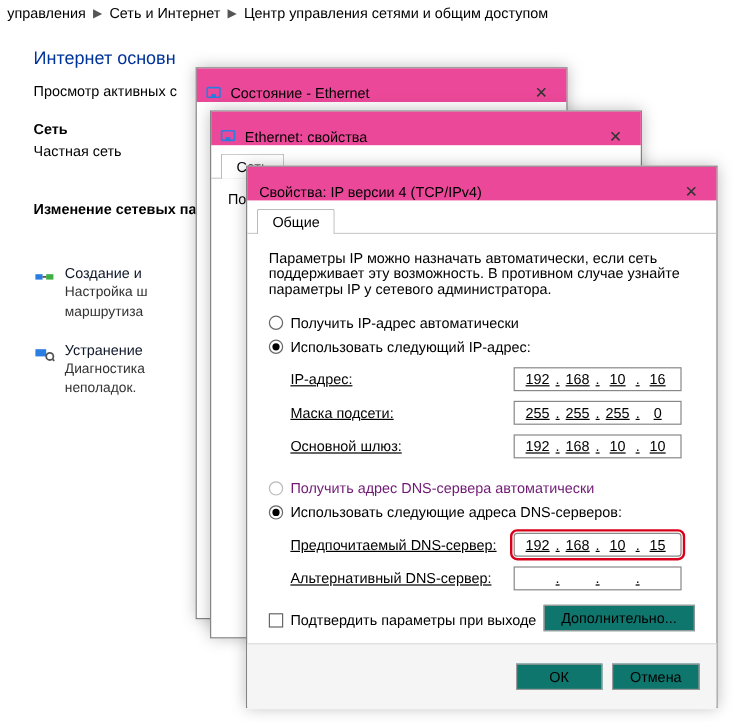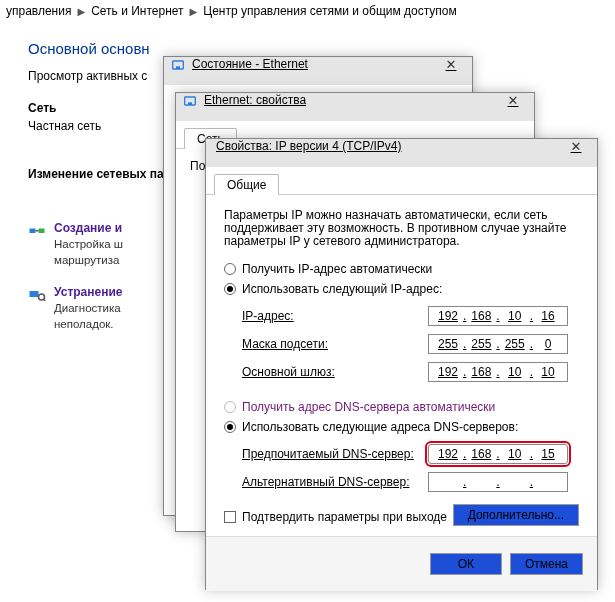--- a/index.html
+++ b/index.html
@@ -12,26 +12,26 @@
   
   .page { padding: 10px 0 0 28px; position: relative; }
   .page-title { color: #003399; font-size: 15px; margin: 8px 0 12px 0; }
   .page-sub { color: #000; margin-bottom: 18px; }
   .page-h { font-weight: 600; margin-top: 18px; }
   .page-l { margin-top: 4px; }
 
   .tasks { margin-top: 40px; }
   .task { display: flex; gap: 8px; align-items: flex-start; margin-bottom: 18px; }
   .task .ico { width: 18px; height: 18px; }
-  .task .ttl { color: #4c1d95; font-weight: bold; }
+  .task .ttl { color: #0f172a; }
   .task .desc { color: #333; font-size: 11.5px; line-height: 14px; margin-top: 2px; }
 
   
   .win { position: absolute; background: #fff; border: 1px solid #848484; box-shadow: 0 0 12px rgba(0,0,0,.25); }
-  .titlebar { display: flex; align-items: flex-start; height: 28px; padding: 0 6px; background: #e5e5e5; text-decoration: underline; }
+  .titlebar { display: flex; align-items: flex-end; height: 28px; padding: 0 6px; background: #ec4899; }
   .titlebar .ti { width: 16px; height: 16px; margin-right: 6px; }
   .titlebar .tt { flex: 1; color: #000; font-size: 12px; }
   .titlebar .cx { width: 30px; text-align: center; font-size: 13px; color: #333; cursor: pointer; font-family: Arial; }
 
   
   .tabs { display: flex; padding: 6px 8px 0 8px; border-bottom: 1px solid #ccc; }
   .tab { border: 1px solid #bbb; border-bottom: none; background: #fff; padding: 3px 12px; font-size: 12px; border-radius: 2px 2px 0 0; position: relative; top: 1px; }
 
   
   .body4 { padding: 14px 18px 10px 18px; }
@@ -48,38 +48,38 @@
   .grow .lbl { width: 186px; }
   .ipbox { border: 1px solid #888; width: 140px; height: 20px; display: flex; align-items: center; justify-content: space-between; padding: 0 4px; font-family: Consolas, monospace; letter-spacing: 0; }
   .ipbox span { flex: 1; text-align: center; }
   .ipbox .dot { flex: 0 0 auto; }
   .hl { outline: 2px solid #d9001b; outline-offset: 1px; border-radius: 3px; }
 
   .cb-row { display: flex; align-items: center; gap: 6px; margin-top: 6px; }
   .cb { width: 12px; height: 12px; border: 1px solid #666; }
 
   .adv-row { display: flex; justify-content: flex-end; margin-top: -20px; }
-  .btn { border: 1px solid #999; background: #1d4ed8; padding: 3px 14px; cursor: pointer; }
+  .btn { border: 1px solid #999; background: #0f766e; padding: 3px 14px; cursor: pointer; }
 
   .dlg-btns { display: flex; justify-content: flex-end; gap: 8px; padding: 16px 14px; border-top: 1px solid #ddd; background: #f5f5f5; }
   .dlg-btns .btn { min-width: 72px; text-align: center; }
 </style>
 </head>
 <body>
 
 <div class="crumb">
   <span>управления</span>
   <span class="sep">▶</span>
   <span>Сеть и Интернет</span>
   <span class="sep">▶</span>
   <span>Центр управления сетями и общим доступом</span>
 </div>
 
 <div class="page">
-  <div class="page-title">Основной основн</div>
+  <div class="page-title">Интернет основн</div>
   <div class="page-sub">Просмотр активных с</div>
 
   <div class="page-h">Сеть</div>
   <div class="page-l">Частная сеть</div>
 
   <div class="page-h" style="margin-top:34px">Изменение сетевых па</div>
 
   <div class="tasks">
     <div class="task">
       <svg class="ico" viewBox="0 0 24 24">

